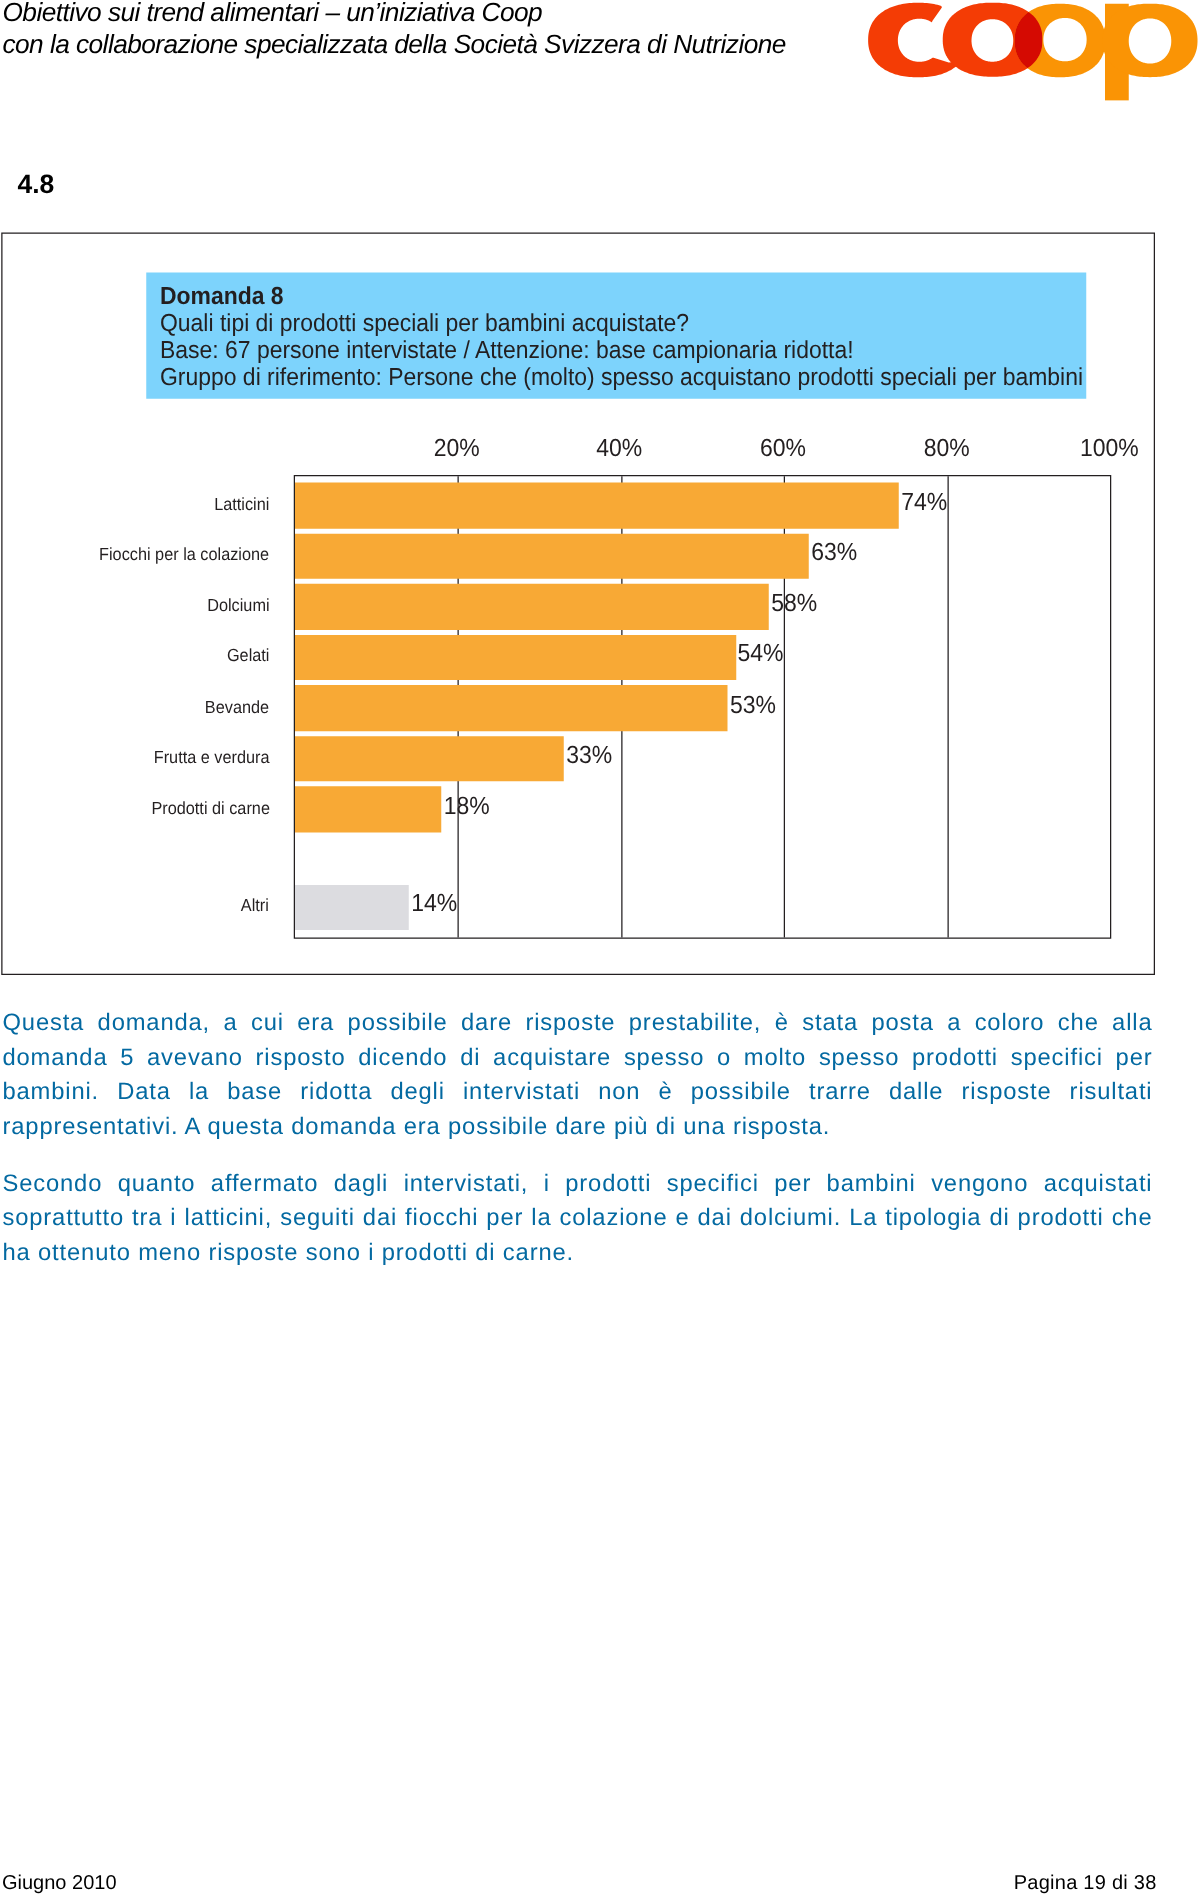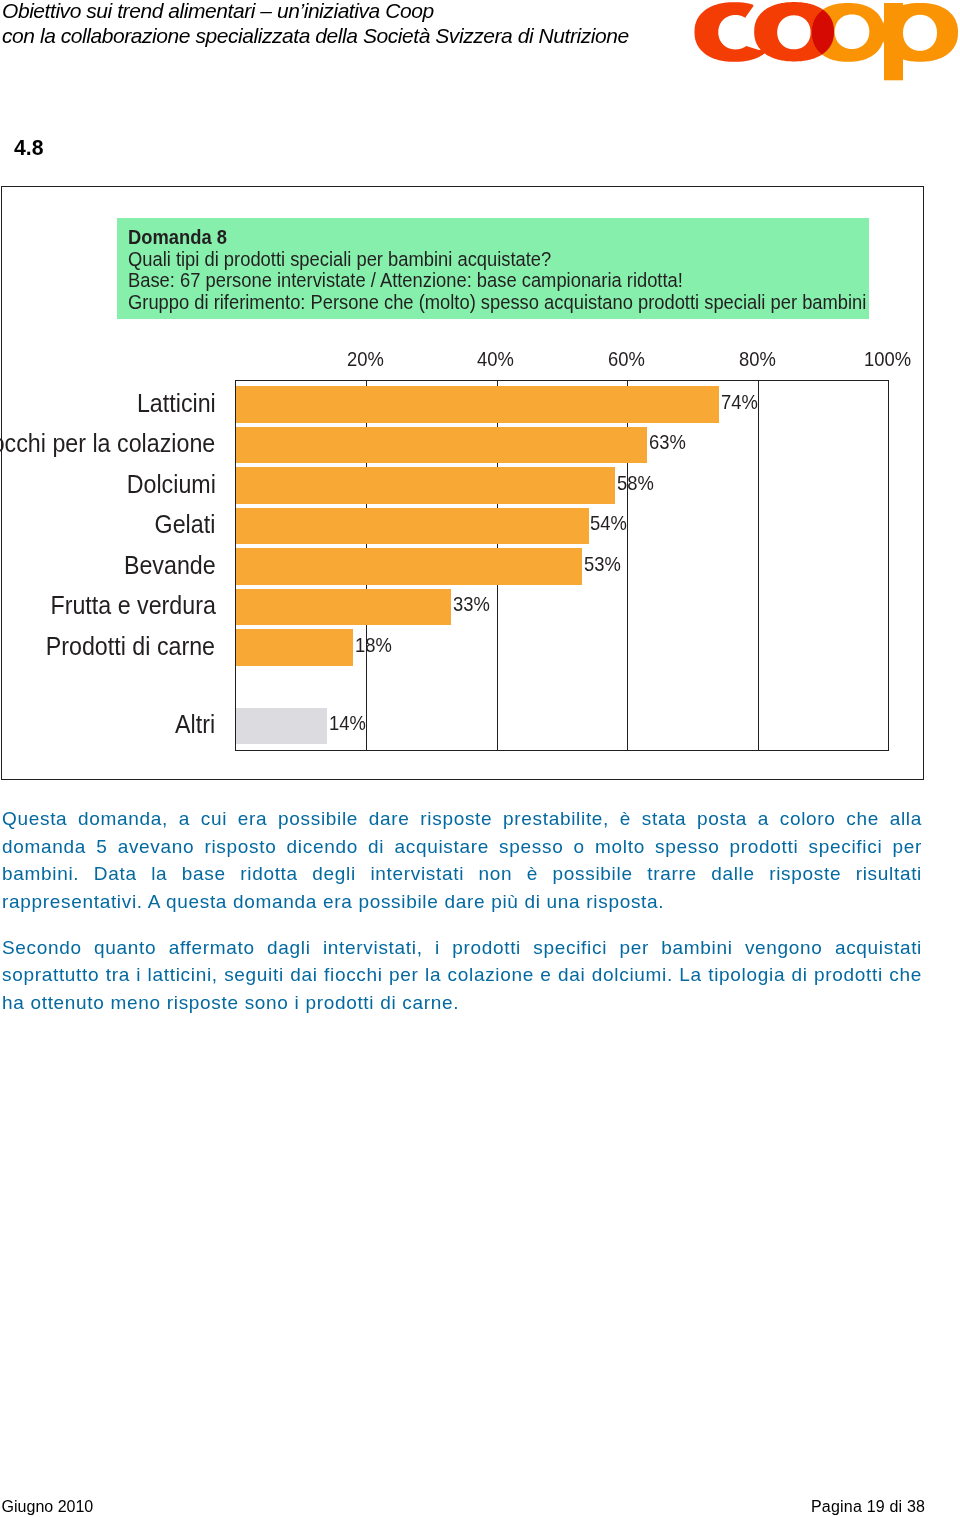--- a/index.html
+++ b/index.html
@@ -16,37 +16,37 @@
 
   
   #sec{position:absolute;left:0;top:137px;width:856px;height:26px;font-weight:bold;font-size:21.2px;line-height:22px;white-space:nowrap;}
   #sec-num{position:absolute;left:14px;top:0;}
   #sec-title{position:absolute;left:70px;top:0;}
 
   
   #chartbox{position:absolute;left:1px;top:186px;width:923px;height:594px;border:1.2px solid #231f20;box-sizing:border-box;background:#fff;}
 
   
-  #infobox{position:absolute;left:115px;top:30.8px;width:752px;height:100.8px;background:#86efac;}
+  #infobox{position:absolute;left:115px;top:30.8px;width:752px;height:100.8px;background:#7dd3fc;}
   #infobox .ln{position:absolute;left:11px;font-size:19.7px;line-height:19.7px;color:#231f20;white-space:nowrap;
                display:block;transform:scaleX(0.932);transform-origin:left top;}
   #infobox .ln.b{font-weight:bold;}
 
   
   .xtick{position:absolute;top:163px;font-size:19.8px;line-height:19.8px;color:#231f20;white-space:nowrap;}
   .xtick span{display:inline-block;transform:scaleX(0.93);transform-origin:left center;}
 
   
   #plot{position:absolute;left:232.8px;top:193.2px;width:654px;height:371px;border:1.4px solid #231f20;box-sizing:border-box;background:#fff;}
   .gline{position:absolute;top:0;bottom:0;width:1.3px;background:#231f20;}
   .bar{position:absolute;left:0;height:36.4px;background:#f8a935;}
   .bar.other{background:#dcdce0;}
   .blabel{position:absolute;font-size:19.8px;line-height:19.8px;color:#231f20;white-space:nowrap;
           display:block;transform:scaleX(0.93);transform-origin:left top;}
-  .cat{position:absolute;right:0;font-size:25px;line-height:19.8px;color:#231f20;white-space:nowrap;}
+  .cat{position:absolute;right:0;font-size:14px;line-height:19.8px;color:#231f20;white-space:nowrap;}
   .cat span{display:inline-block;transform:scaleX(0.93);transform-origin:right top;}
   #cats{position:absolute;left:0;top:193.2px;width:213.5px;height:370px;}
 
   
   #body-text{position:absolute;left:2px;top:805px;width:920px;font-size:19px;line-height:27.6px;text-align:justify;color:#0369a1;letter-spacing:0.68px;}
   #body-text p{margin:0;}
   #body-text p+p{margin-top:18.5px;}
 
   
   #footer{position:absolute;left:0;top:1499px;width:960px;height:20px;font-size:16px;line-height:16px;color:#000;}

